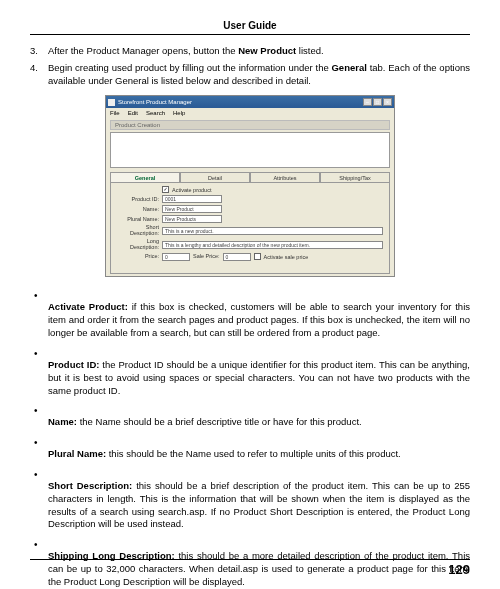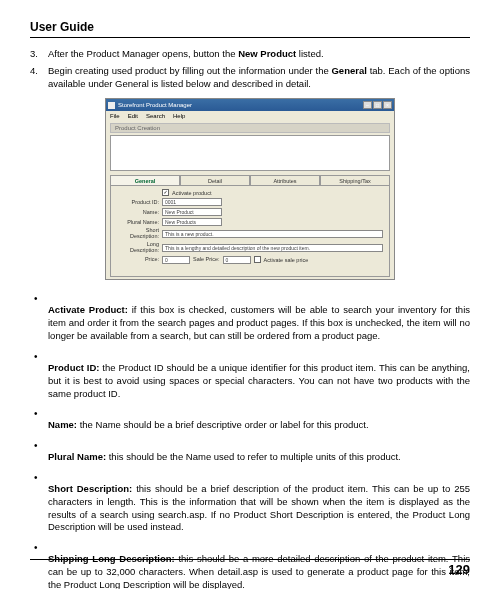--- a/index.html
+++ b/index.html
@@ -6,23 +6,23 @@
   body {
     width: 500px; height: 589px;
     background: #ffffff;
     font-family: Arial, Helvetica, sans-serif;
     font-size: 9.5px;
     color: #000;
     position: relative;
   }
   .page { padding: 20px 30px 10px 30px; }
   .header-right {
-    text-align: left;
+    text-align: center;
     font-weight: bold;
-    font-size: 12px;
+    font-size: 10px;
     border-bottom: 1px solid #000;
     padding-bottom: 3px;
     margin-bottom: 10px;
   }
   .ol-item { display: flex; margin-bottom: 4px; line-height: 1.35; text-align: justify; }
   .ol-num { width: 18px; flex-shrink: 0; }
   .ol-text { flex: 1; }
   .bold { font-weight: bold; }
 
   
@@ -185,21 +185,21 @@
     <div class="b-item">
       <div class="b-dot">•</div>
       <div class="b-text"><span class="bold">Activate Product:</span><span> if this box is checked, customers will be able to search your inventory for this item and order it from the search pages and product pages. If this box is unchecked, the item will no longer be available from a search, but can still be ordered from a product page.</span></div>
     </div>
     <div class="b-item">
       <div class="b-dot">•</div>
       <div class="b-text"><span class="bold">Product ID:</span><span> the Product ID should be a unique identifier for this product item. This can be anything, but it is best to avoid using spaces or special characters. You can not have two products with the same product ID.</span></div>
     </div>
     <div class="b-item">
       <div class="b-dot">•</div>
-      <div class="b-text"><span class="bold">Name:</span><span> the Name should be a brief descriptive order or label for this product.</span></div>
+      <div class="b-text"><span class="bold">Name:</span><span> the Name should be a brief descriptive title or have for this product.</span></div>
     </div>
     <div class="b-item">
       <div class="b-dot">•</div>
       <div class="b-text"><span class="bold">Plural Name:</span><span> this should be the Name used to refer to multiple units of this product.</span></div>
     </div>
     <div class="b-item">
       <div class="b-dot">•</div>
       <div class="b-text"><span class="bold">Short Description:</span><span> this should be a brief description of the product item. This can be up to 255 characters in length. This is the information that will be shown when the item is displayed as the results of a search using search.asp. If no Product Short Description is entered, the Product Long Description will be used instead.</span></div>
     </div>
     <div class="b-item">

